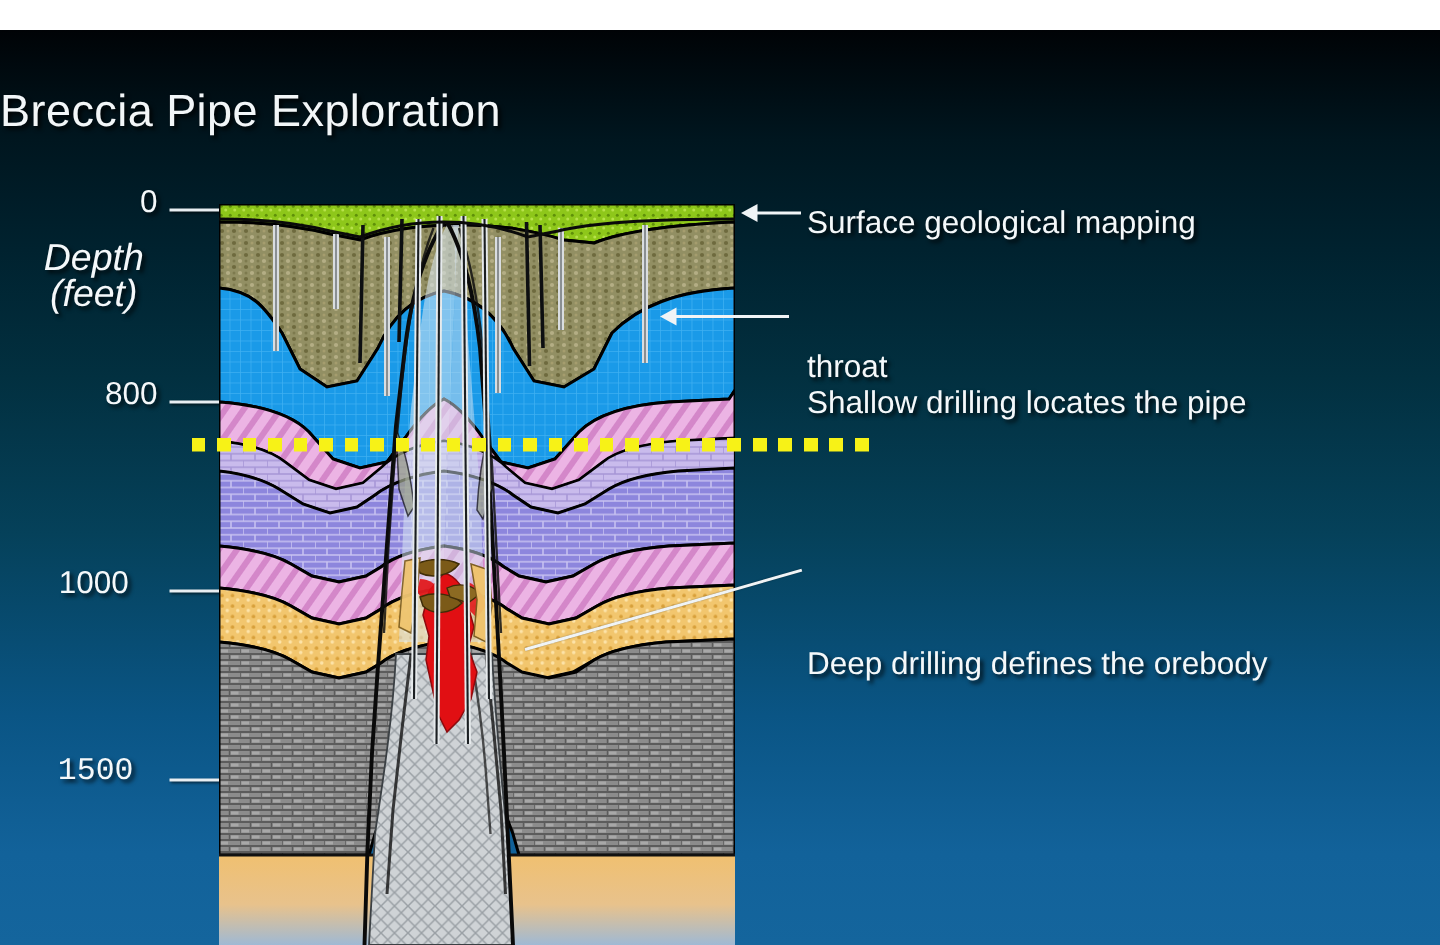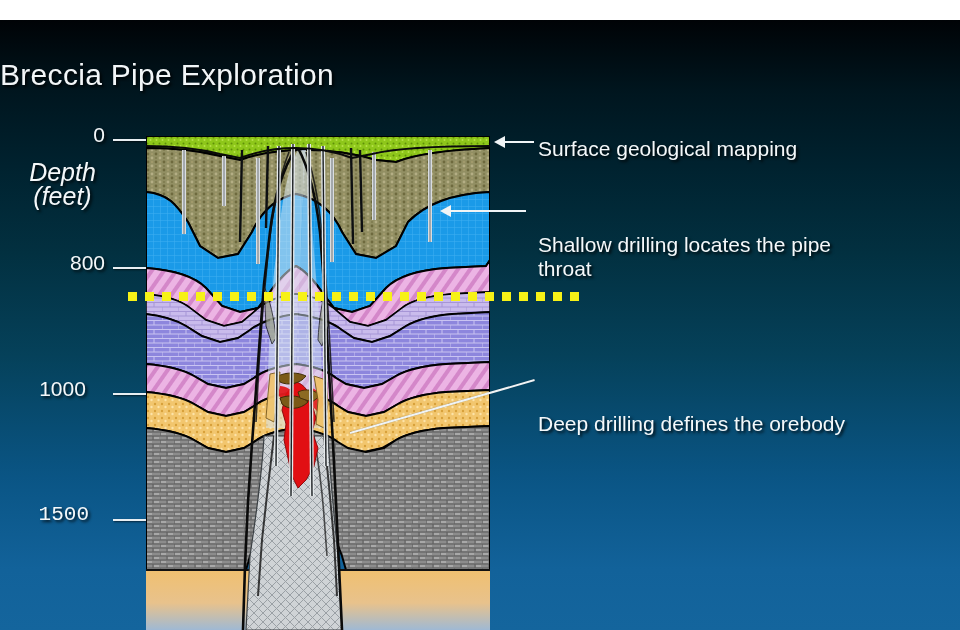--- a/index.html
+++ b/index.html
@@ -305,25 +305,25 @@
   </div>
   <div class="note" style="left:538px;top:100px;width:400px;">
     <div>Surface geological mapping</div>
   </div>
 
   <div class="arrow" style="left:440px;top:210px;width:86px;">
     <span class="head"></span>
     <span class="shaft" style="width:78px;"></span>
   </div>
   <div class="note" style="left:538px;top:196px;width:400px;">
+    <div>throat</div>
     <div>Shallow drilling locates the pipe</div>
-    <div>throat</div>
   </div>
 
   <div class="note" style="left:588px;top:272px;width:360px;">
   </div>
 
   <div class="leader" style="left:350px;top:432px;width:192px;transform:rotate(-16deg);"></div>
-  <div class="note" style="left:538px;top:375px;width:410px;">
+  <div class="note" style="left:538px;top:394px;width:410px;">
     <div>Deep drilling defines the orebody</div>
   </div>
 
 </div>
 
 </body></html>

